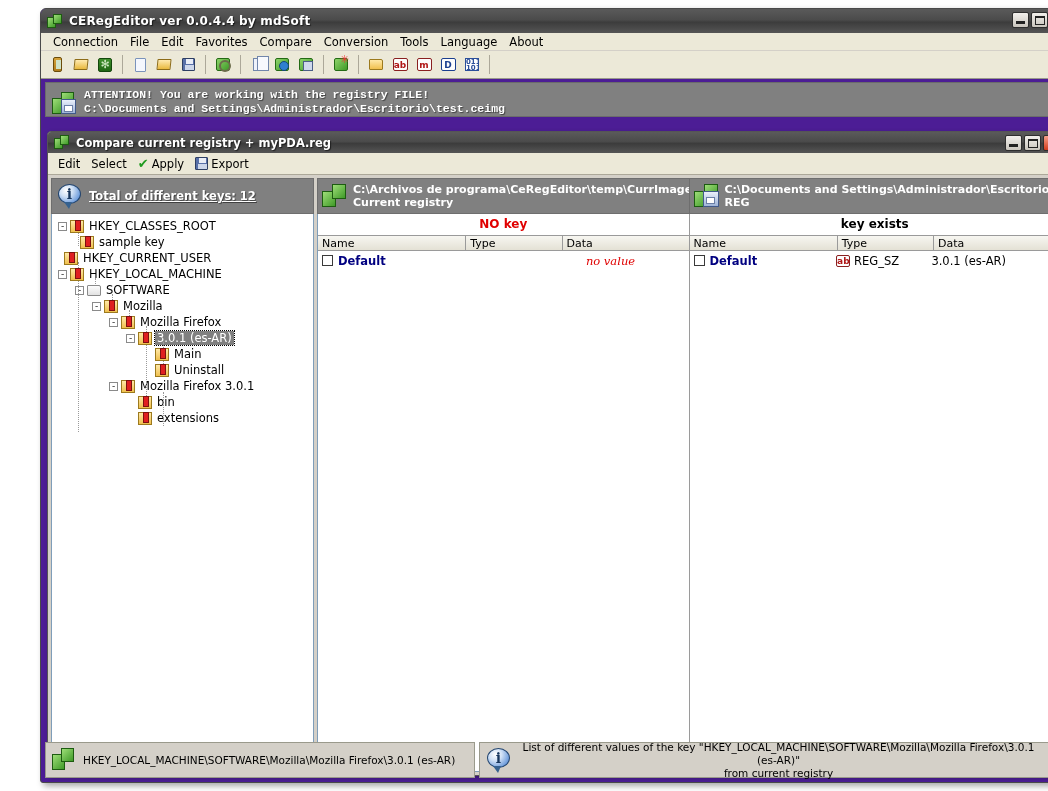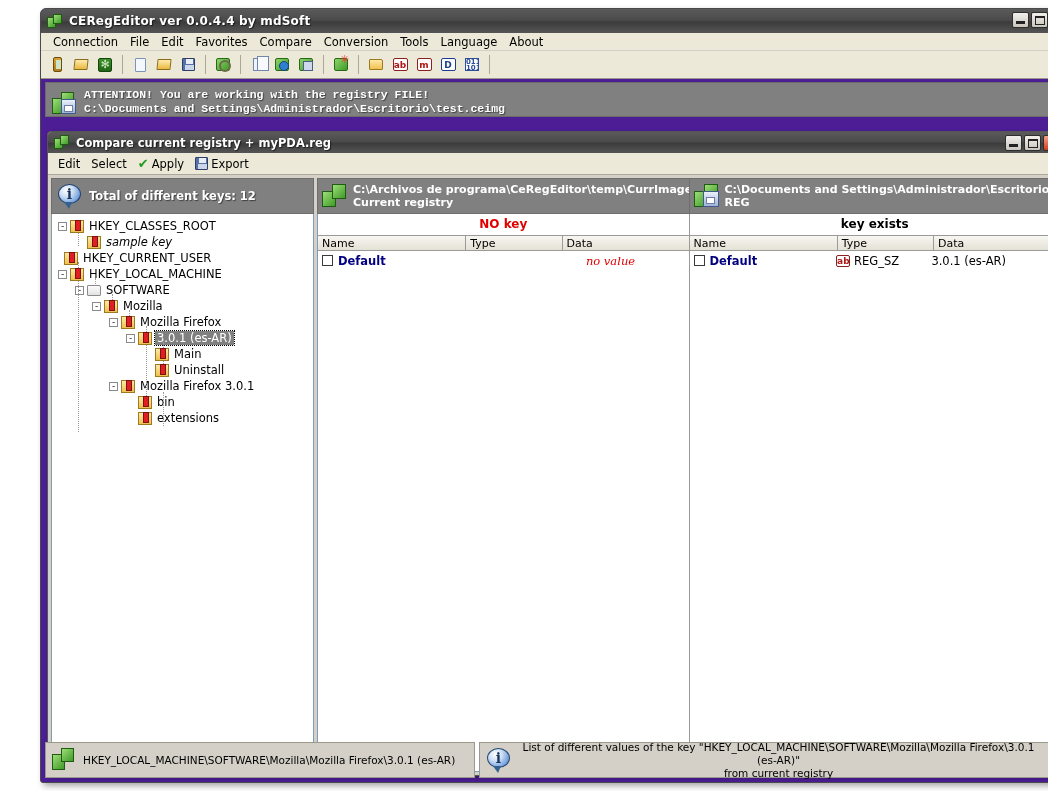--- a/index.html
+++ b/index.html
@@ -147,21 +147,21 @@
   .chk-green { color:#1f9b1f; font-size:13px; font-weight:bold; line-height:12px; }
 
   .child-body { position:absolute; left:0; top:43px; right:0; bottom:0; display:flex; padding:3px; gap:3px; }
 
   
   .pane-left { width:263px; display:flex; flex-direction:column; }
   .pane-head {
     height:36px; background:#808080; border:1px solid #6e6e6e;
     display:flex; align-items:center; gap:6px; padding-left:5px;
   }
-  .pane-head .ph-text { color:#fff; font-size:11.5px; font-weight:bold; line-height:14px; text-shadow:1px 1px 1px rgba(0,0,0,.5); }
+  .pane-head .ph-text { color:#fff; font-size:11.5px; font-weight:bold; line-height:14px; text-shadow:1px 1px 1px rgba(0,0,0,.5);text-decoration:underline; }
   .tree {
     flex:1; background:#fff; border:1px solid #7f9db9; border-top:none;
     overflow:hidden; position:relative; padding-top:4px;
   }
   .tnode { display:flex; align-items:center; height:16px; font-size:11.5px; color:#000; white-space:nowrap; }
   .tnode .exp {
     width:9px;height:9px;border:1px solid #8a8a8a;background:#fff;
     font-size:9px;line-height:7px;text-align:center;color:#222;margin-right:3px;flex:none;
   }
   .tnode .nub { width:9px; margin-right:3px; flex:none; }
@@ -377,21 +377,21 @@
           <div class="dotline" style="left:77px; top:96px;  height:16px;"></div>
           <div class="dotline" style="left:94px; top:112px; height:70px;"></div>
           <div class="dotline" style="left:111px;top:128px; height:34px;"></div>
           <div class="dotline" style="left:111px;top:178px; height:34px;"></div>
 
           <div class="tnode" style="padding-left:6px;">
             <span class="exp">-</span>
             <span class="ic ic-key ki"></span>
             <span class="lbl">HKEY_CLASSES_ROOT</span>
           </div>
-          <div class="tnode" style="padding-left:23px;font-style:italic;">
+          <div class="tnode" style="padding-left:16px;">
             <span class="nub"></span>
             <span class="ic ic-key ki"></span>
             <span class="lbl">sample key</span>
           </div>
           <div class="tnode" style="">
             <span class="nub"></span>
             <span class="ic ic-key ki"></span>
             <span class="lbl">HKEY_CURRENT_USER</span>
           </div>
           <div class="tnode" style="padding-left:6px;">

